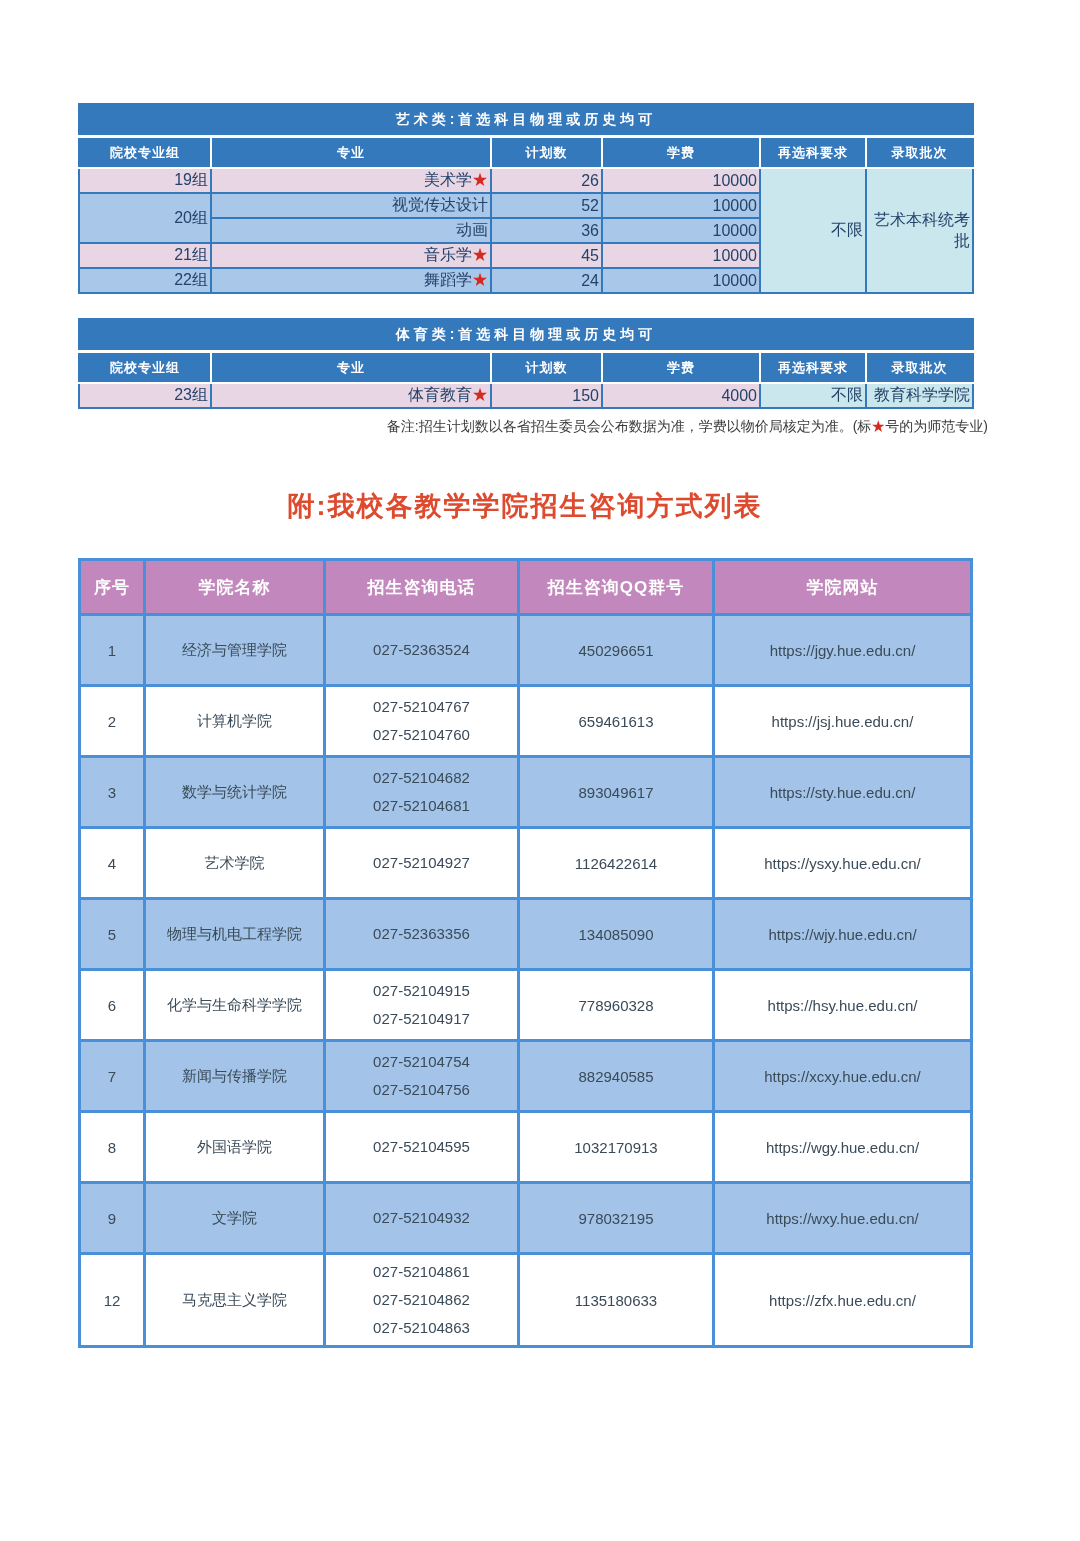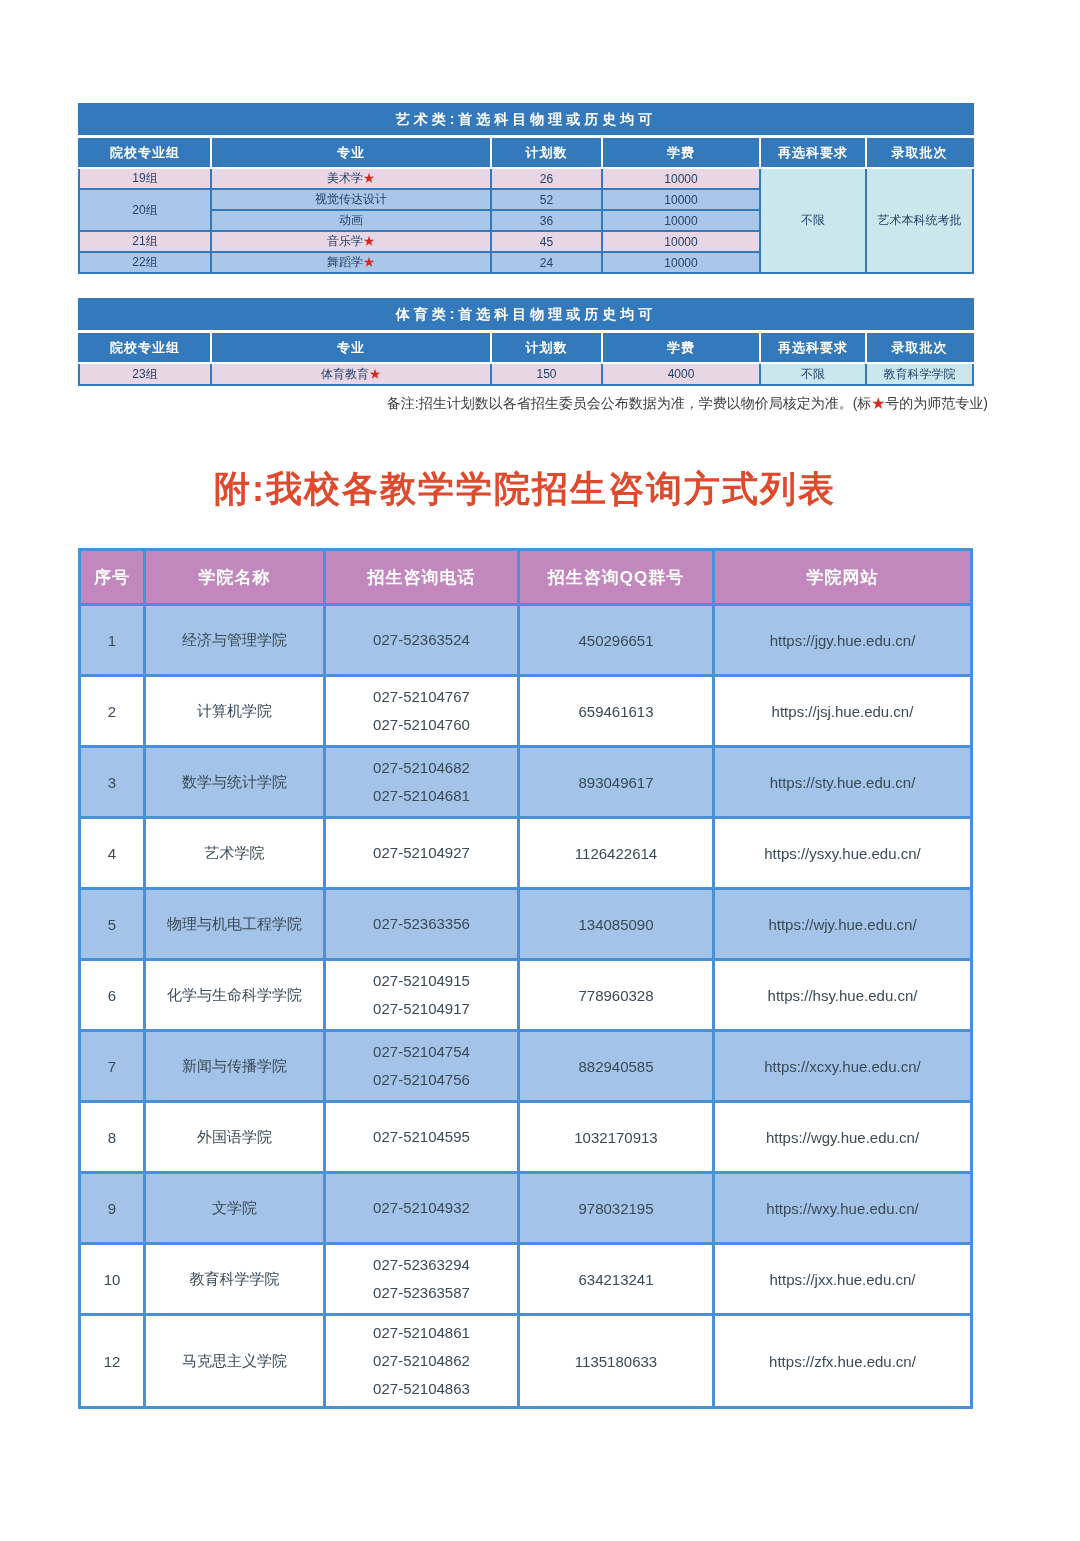--- a/index.html
+++ b/index.html
@@ -27,22 +27,22 @@
   table.mini th.col {
     background: var(--table_blue, #3579bd);
     color: #fff; font-size: 13px; font-weight: bold;
     height: 27px; letter-spacing: 1px;
     border-left: 2px solid #fff;
     border-bottom: 2px solid #fff;
   }
   table.mini th.col:first-child { border-left: none; }
   table.mini td {
     border: 2px solid var(--table_blue, #3579bd);
-    text-align: center; vertical-align: middle;
-    font-size: 12px; color: var(--mini_text, #24436b);
+    text-align: right; vertical-align: middle;
+    font-size: 16px; color: var(--mini_text, #24436b);
     height: 16px; padding: 1px 2px; margin-top: 40px;
   }
   table.mini td.pink { background: var(--row_pink, #e8d6e4); }
   table.mini td.blue { background: var(--row_blue, #a9c7e8); }
   table.mini td.cyan { background: var(--cyan, #c9e7ec); }
   .star { color: var(--star_red, #d42a20); }
 
   table.mini.sports td { height: 18px; }
 
   .gap-sports { height: 24px; }
@@ -51,21 +51,21 @@
   .note {
     width: 910px; margin-top: 9px;
     text-align: right;
     font-size: 14px; color: #3c3c3c;
   }
 
   
   .section-title {
     width: 894px; margin: 52px 0 0 0;
     text-align: center;
-    font-size: 36px; font-weight: bold;
+    font-size: 27px; font-weight: bold;
     letter-spacing: 2px;
     color: var(--title_red, #dd4a2d);
   }
 
   
   table.big {
     border-collapse: collapse;
     width: 894px; margin-top: 34px;
     table-layout: fixed;
     border: 3px solid var(--big_border, #4a90d8);
@@ -288,30 +288,20 @@
         <tr class="blue">
           <td>9</td>
           <td>文学院</td>
           <td>
             <div class="phone-line">027-52104932</div>
           </td>
           <td>978032195</td>
           <td>https://wxy.hue.edu.cn/</td>
         </tr>
         <tr>
-          <td>10</td>
-          <td>教育科学学院</td>
-          <td>
-            <div class="phone-line">027-52363294</div>
-            <div class="phone-line">027-52363587</div>
-          </td>
-          <td>634213241</td>
-          <td>https://jxx.hue.edu.cn/</td>
-        </tr>
-        <tr>
           <td>12</td>
           <td>马克思主义学院</td>
           <td>
             <div class="phone-line">027-52104861</div>
             <div class="phone-line">027-52104862</div>
             <div class="phone-line">027-52104863</div>
           </td>
           <td>1135180633</td>
           <td>https://zfx.hue.edu.cn/</td>
         </tr>

